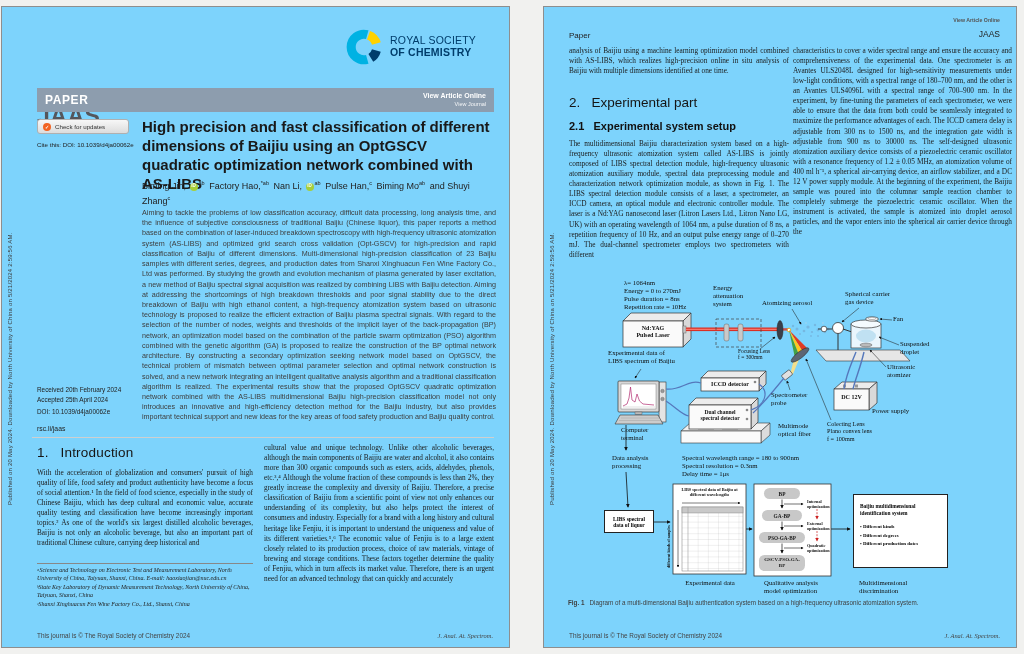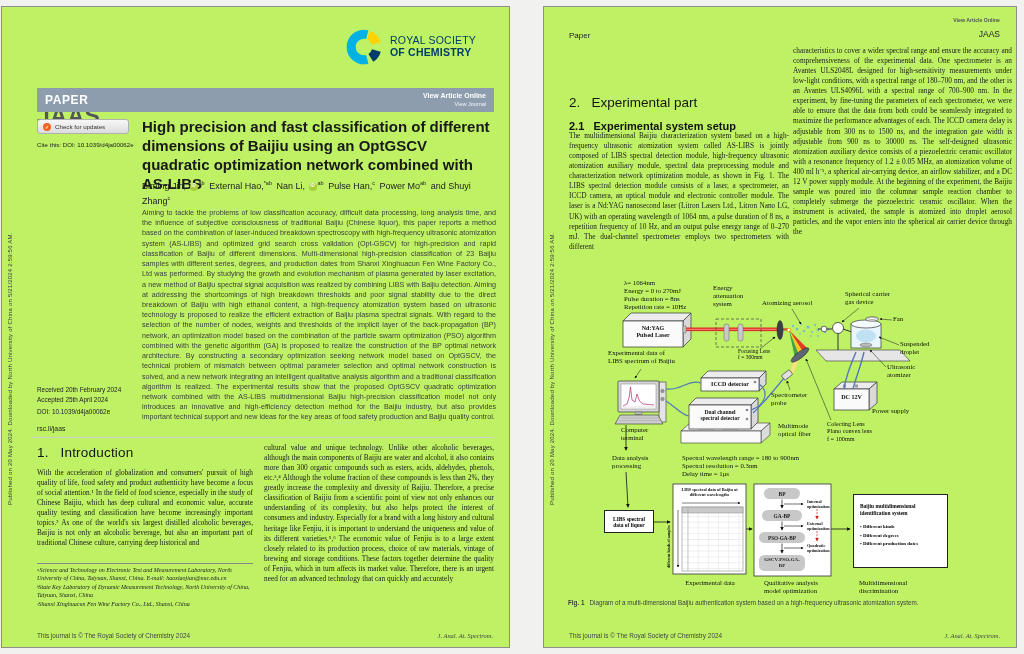--- a/index.html
+++ b/index.html
@@ -1,18 +1,18 @@
 <!DOCTYPE html>
 <html><head>
 <meta charset="utf-8">
 <style>
   *{margin:0;padding:0;box-sizing:border-box}
   html,body{width:1024px;height:654px}
   body{font-family:"Liberation Sans",sans-serif;background:#f1f1ef;position:relative;overflow:hidden}
-  .page{position:absolute;top:6px;height:642px;background:#bef264;border:1px solid #8e8e8e}
+  .page{position:absolute;top:6px;height:642px;background:#7dd3fc;border:1px solid #8e8e8e}
   #p1{left:1px;width:509px}
   #p2{left:543px;width:474px}
   .vtext{position:absolute;left:5px;top:88px;height:410px;writing-mode:vertical-rl;transform:rotate(180deg);font-size:6px;color:#3a3a3a;letter-spacing:.2px;white-space:nowrap}
   .jaas{position:absolute;left:35px;top:96px;font-size:23px;font-weight:bold;color:#55565b;letter-spacing:.5px}
   .rsclogo{position:absolute;left:342px;top:20px;display:flex;align-items:center;gap:6px}
   .rsctxt{font-size:10.5px;line-height:1.12;color:#003d6b;letter-spacing:.2px}
   .rsctxt b{display:block}
   .banner{position:absolute;left:35px;top:81px;width:457px;height:24px;background:#8d9dae;color:#fff;display:flex;align-items:center;justify-content:space-between;padding:0 8px}
   .btype{font-weight:bold;font-size:12px;letter-spacing:.6px}
   .bright{text-align:right;line-height:1.25}
@@ -40,21 +40,21 @@
   .fns div{margin-bottom:1.5px}
   .pfoot{position:absolute;left:35px;right:16px;top:625px;display:flex;justify-content:space-between;font-size:6.4px;color:#444}
   .pfoot .jr{font-family:"Liberation Serif",serif;font-style:italic}
   
   .p2hl{position:absolute;left:25px;top:24px;font-size:8px;color:#222}
   .p2vao{position:absolute;right:16px;top:10px;font-size:5.2px;font-weight:bold;color:#555}
   .p2hr{position:absolute;right:16px;top:22px;font-size:8.5px;color:#222}
   #c3{left:25px;top:39px;width:220px}
   .h2{position:absolute;left:25px;top:88px;font-size:13.5px;color:#151515;font-weight:500}
   .h21{position:absolute;left:25px;top:113px;font-size:11px;font-weight:bold;color:#111}
-  #c4{left:25px;top:124px;width:220px}
+  #c4{left:25px;top:132px;width:220px}
   #c5{left:249px;top:39px;width:219px}
   #fig{position:absolute;left:22px;top:272px;width:446px;height:316px}
   #fig>svg{position:absolute;left:0;top:0}
   .fl{position:absolute;font-family:"Liberation Serif",serif;font-size:6.8px;line-height:1.18;color:#101010;white-space:pre-line}
   .flb{font-weight:bold;text-align:center}
   .cap{position:absolute;left:24px;top:592px;width:440px;font-size:6.3px;color:#3f3f3f;line-height:1.3}
   .cap b{margin-right:5px}
   .pill{position:absolute;background:#c8c8c8;border-radius:5.5px;display:flex;align-items:center;justify-content:center;text-align:center;font-family:"Liberation Serif",serif;font-weight:bold;color:#1a1a1a;white-space:pre-line}
   #pl1{left:198px;top:209px;width:36px;height:11px;font-size:5.4px}
   #pl2{left:196px;top:231px;width:40px;height:11px;font-size:5.4px}
@@ -103,24 +103,24 @@
   <div class="chk">
     <span class="chkicon">✓</span>
     <span>Check for updates</span>
   </div>
   <div class="cite">Cite this: DOI: 10.1039/d4ja00062e</div>
 
   <h1 class="title">High precision and fast classification of different dimensions of Baijiu using an OptGSCV quadratic optimization network combined with AS-LIBS</h1>
 
   <div class="authors">
     <span class="au"><span>Biming Jin,</span> <span class="orcid">iD</span><sup>ab</sup></span>
-    <span class="au"><span>External Hao,</span><sup>*ab</sup></span>
+    <span class="au"><span>Factory Hao,</span><sup>*ab</sup></span>
     <span class="au"><span>Nan Li,</span> <span class="orcid">iD</span><sup>ab</sup></span>
     <span class="au"><span>Pulse Han,</span><sup>c</sup></span>
-    <span class="au"><span>Power Mo</span><sup>ab</sup></span>
+    <span class="au"><span>Biming Mo</span><sup>ab</sup></span>
     <span class="au"><span>and Shuyi Zhang</span><sup>c</sup></span>
   </div>
 
   <div class="abstract">Aiming to tackle the problems of low classification accuracy, difficult data processing, long analysis time, and the influence of subjective consciousness of traditional Baijiu (Chinese liquor), this paper reports a method based on the combination of laser-induced breakdown spectroscopy with high-frequency ultrasonic atomization system (AS-LIBS) and optimized grid search cross validation (Opt-GSCV) for high-precision and rapid classification of Baijiu of different dimensions. Multi-dimensional high-precision classification of 23 Baijiu samples with different series, degrees, and production dates from Shanxi Xinghuacun Fen Wine Factory Co., Ltd was performed. By studying the growth and evolution mechanism of plasma generated by laser excitation, a new method of Baijiu spectral signal acquisition was realized by combining LIBS with Baijiu detection. Aiming at addressing the shortcomings of high breakdown thresholds and poor signal stability due to the direct breakdown of Baijiu with high ethanol content, a high-frequency atomization system based on ultrasonic technology is proposed to realize the efficient extraction of Baijiu plasma spectral signals. With regard to the selection of the number of nodes, weights and thresholds of the implicit layer of the back-propagation (BP) network, an optimization model based on the combination of the particle swarm optimization (PSO) algorithm combined with the genetic algorithm (GA) is proposed to realize the construction of the BP optimal network architecture. By constructing a secondary optimization seeking network model based on OptGSCV, the technical problem of mismatch between optimal parameter selection and optimal network construction is solved, and a new network integrating an intelligent qualitative analysis algorithm and a traditional classification algorithm is realized. The experimental results show that the proposed OptGSCV quadratic optimization network combined with the AS-LIBS multidimensional Baijiu high-precision classification model not only introduces an innovative and high-efficiency detection method for the Baijiu industry, but also provides important technical support and new ideas for the key areas of food safety production and Baijiu quality control.</div>
 
   <div class="recv">
     <div>Received 20th February 2024</div>
     <div>Accepted 25th April 2024</div>
   </div>
   <div class="doi">DOI: 10.1039/d4ja00062e</div>
@@ -143,20 +143,21 @@
     <span class="jr">J. Anal. At. Spectrom.</span>
   </div>
 </div>
 
 <div class="page" id="p2">
   <div class="vtext">Published on 20 May 2024. Downloaded by North University of China on 5/21/2024 2:59:56 AM.</div>
   <div class="p2vao">View Article Online</div>
   <div class="p2hl">Paper</div>
   <div class="p2hr">JAAS</div>
 
+  <div class="col" id="c3">analysis of Baijiu using a machine learning optimization model combined with AS-LIBS, which realizes high-precision online in situ analysis of Baijiu with multiple dimensions identified at one time.</div>
   <div class="h2">2.&nbsp;&nbsp;&nbsp;Experimental part</div>
   <div class="h21">2.1&nbsp;&nbsp;&nbsp;Experimental system setup</div>
   <div class="col" id="c4">The multidimensional Baijiu characterization system based on a high-frequency ultrasonic atomization system called AS-LIBS is jointly composed of LIBS spectral detection module, high-frequency ultrasonic atomization auxiliary module, spectral data preprocessing module and characterization network optimization module, as shown in Fig. 1. The LIBS spectral detection module consists of a laser, a spectrometer, an ICCD camera, an optical module and electronic controller module. The laser is a Nd:YAG nanosecond laser (Litron Lasers Ltd., Litron Nano LG, UK) with an operating wavelength of 1064 nm, a pulse duration of 8 ns, a repetition frequency of 10 Hz, and an output pulse energy range of 0–270 mJ. The dual-channel spectrometer employs two spectrometers with different</div>
   <div class="col" id="c5">characteristics to cover a wider spectral range and ensure the accuracy and comprehensiveness of the experimental data. One spectrometer is an Avantes ULS2048L designed for high-sensitivity measurements under low-light conditions, with a spectral range of 180–700 nm, and the other is an Avantes ULS4096L with a spectral range of 700–900 nm. In the experiment, by fine-tuning the parameters of each spectrometer, we were able to ensure that the data from both could be seamlessly integrated to maximize the performance advantages of each. The ICCD camera delay is adjustable from 300 ns to 1500 ns, and the integration gate width is adjustable from 900 ns to 30000 ns. The self-designed ultrasonic atomization auxiliary device consists of a piezoelectric ceramic oscillator with a resonance frequency of 1.2 ± 0.05 MHz, an atomization volume of 400 ml h⁻¹, a spherical air-carrying device, an airflow stabilizer, and a DC 12 V power supply module. At the beginning of the experiment, the Baijiu sample was poured into the columnar sample reaction chamber to completely submerge the piezoelectric ceramic oscillator. When the instrument is activated, the sample is atomized into droplet aerosol particles, and the vapor enters into the spherical air carrier device through the</div>
 
   <div id="fig">
     <svg width="446" height="316" viewBox="0 0 446 316">
       <defs>
         <marker id="ab" viewBox="0 0 6 6" markerWidth="5" markerHeight="5" refX="5" refY="3" orient="auto">
             <path d="M0 0L6 3L0 6Z" fill="#111"></path>

